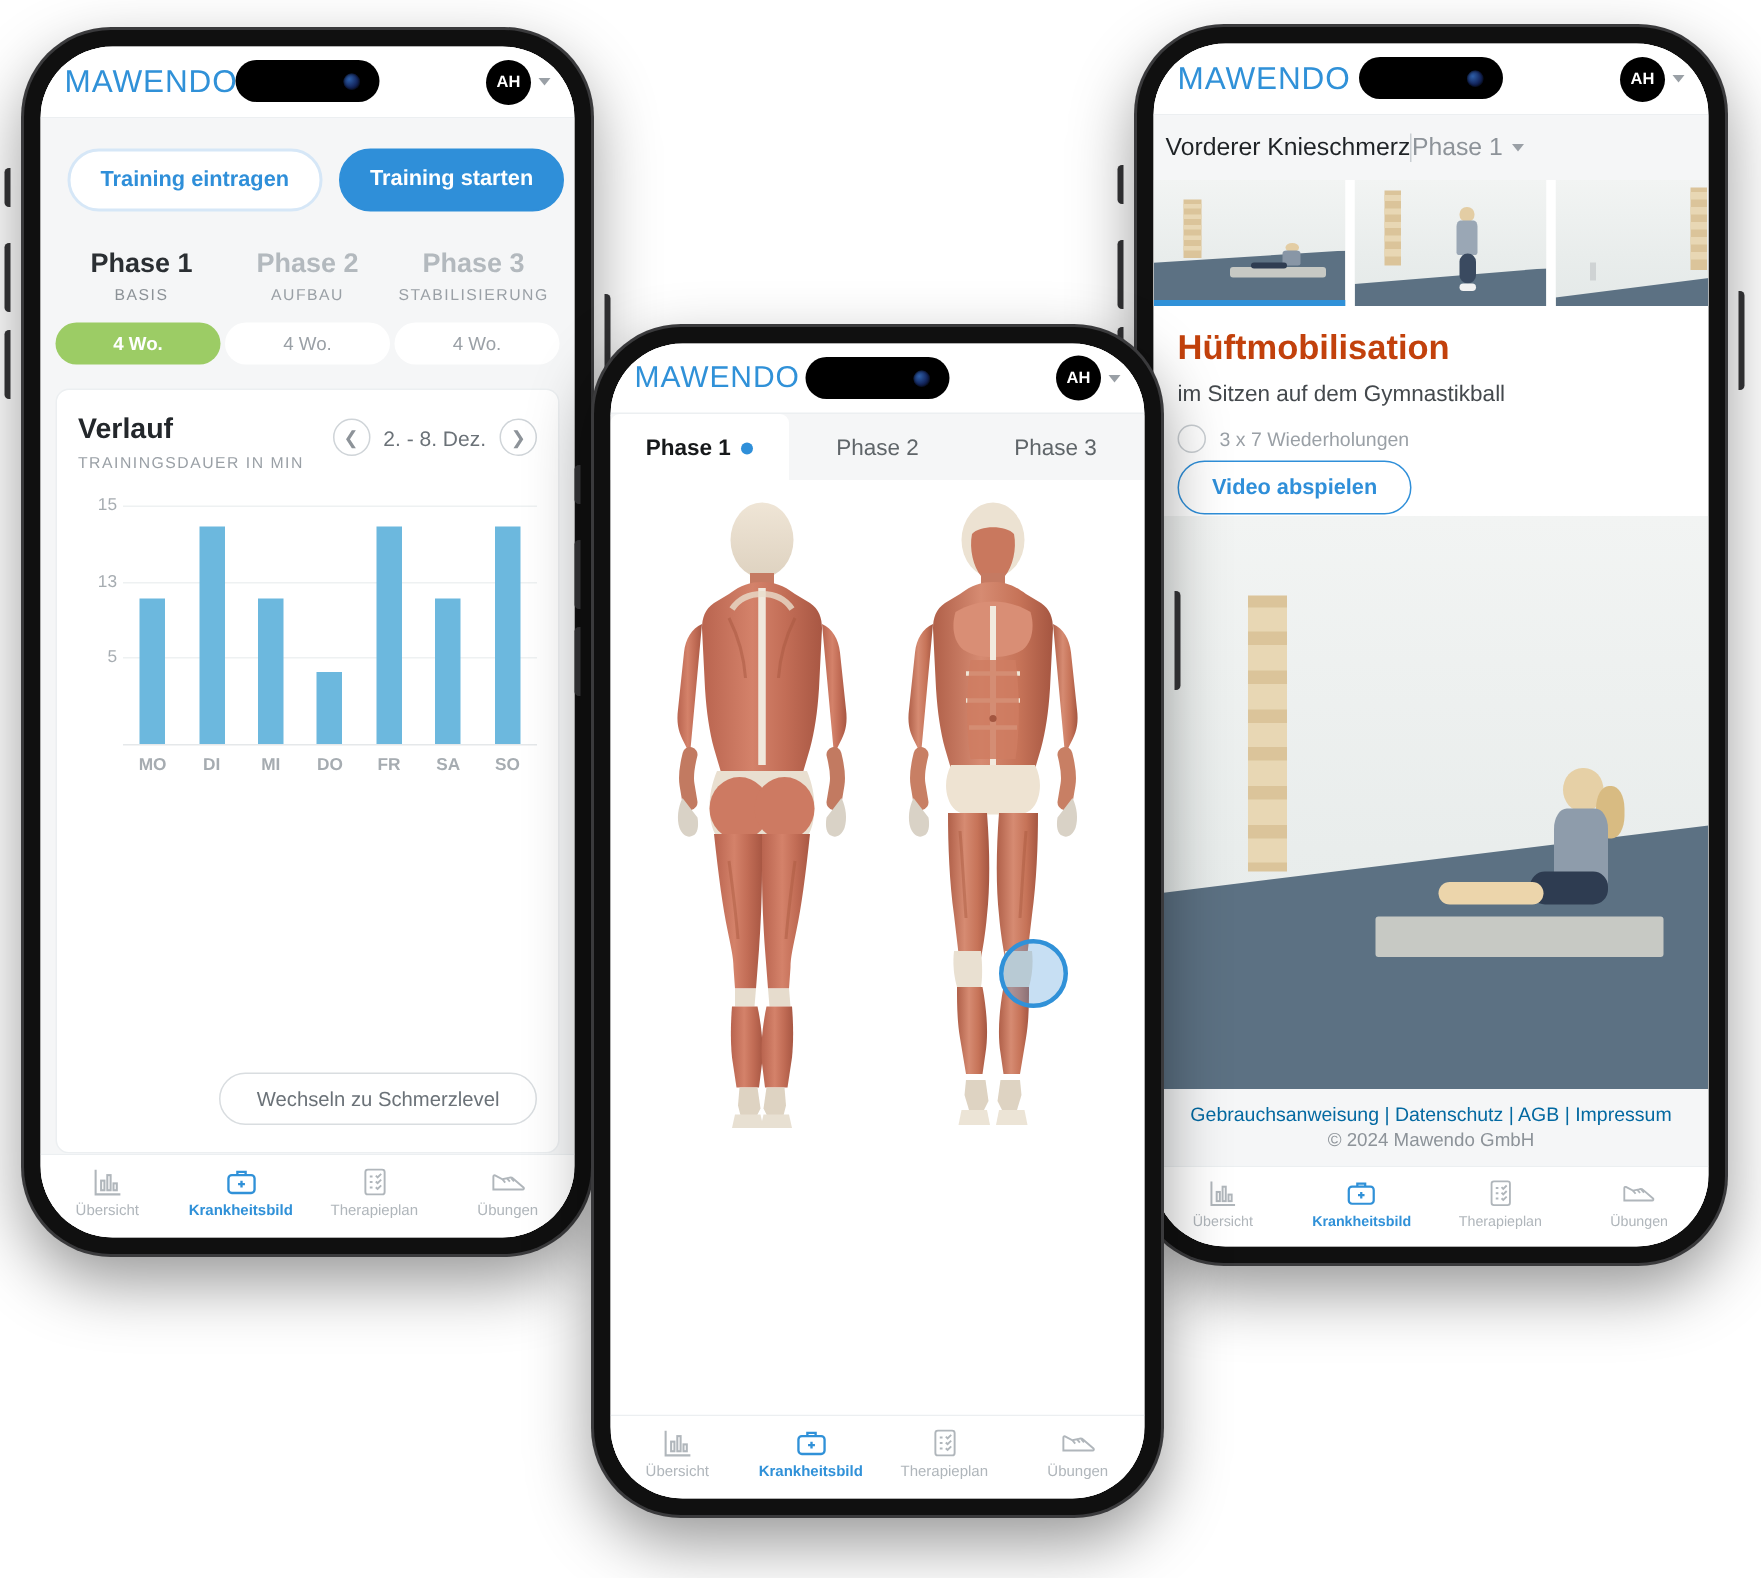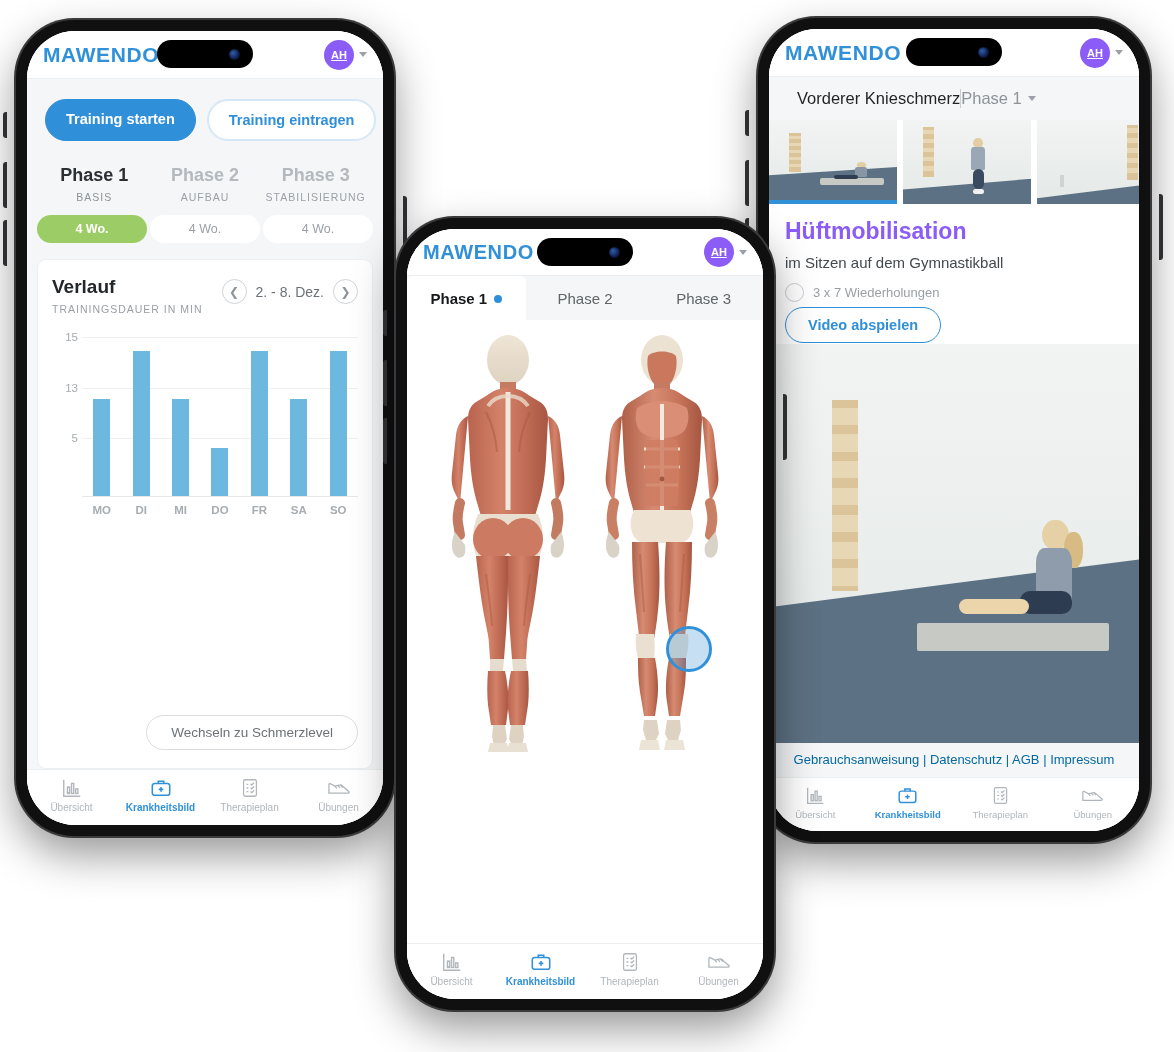--- a/index.html
+++ b/index.html
@@ -59,31 +59,30 @@
   
   .app-header {
     flex: 0 0 auto;
     background: #fff;
     display: flex; align-items: center; justify-content: space-between;
     padding: 0 16px;
     border-bottom: 1px solid #eceff1;
   }
   .brand {
     color: #3091d8;
-    font-weight: 700;
+    font-weight: 400;
     letter-spacing: 0.6px;
   }
   .avatar-wrap { display: flex; align-items: center; gap: 5px; }
   .avatar {
     border-radius: 50%;
-    background: #8b5cf6;
+    background: #000000;
     color: #fff;
     display: flex; align-items: center; justify-content: center;
     font-weight: 600;
-    text-decoration: underline;
   }
   .caret {
     width: 0; height: 0;
     border-left: 4px solid transparent;
     border-right: 4px solid transparent;
     border-top: 5px solid #9aa0a6;
   }
 
   
   .bottom-nav {
@@ -201,33 +200,33 @@
   #phone2 .bottom-nav { height: 56px; }
   #phone2 .nav-label { font-size: 10px; }
 
   
   #phone3 { left: 758px; top: 18px; width: 392px; height: 824px; }
   #phone3 .app-header { height: 48px; }
   #phone3 .brand { font-size: 21px; }
   #phone3 .avatar { width: 30px; height: 30px; font-size: 11px; }
   .crumb-bar {
     background: #f5f6f7; display: flex; align-items: center; 
-    padding: 12px 28px; font-size: 16.5px;
+    padding: 12px 8px; font-size: 16.5px;
   }
   .crumb-main { color: #1f2326; }
   .crumb-div { width: 1px; height: 19px; background: #c9ced2; }
   .crumb-sec { color: #8d9399; display: flex; align-items: center; gap: 6px; }
   .thumbs { display: flex; gap: 6px; background: #fff; overflow: hidden; }
   .thumb { position: relative; width: 128px; height: 84px; overflow: hidden; flex: 0 0 auto; }
   .thumb.sel::after {
     content: ""; position: absolute; left: 0; right: 0; bottom: 0;
     height: 4px; background: #3091d8;
   }
   .ex-info { padding: 14px 16px 10px; }
-  .ex-title { font-size: 23px; font-weight: 700; color: #8b5cf6; }
+  .ex-title { font-size: 23px; font-weight: 700; color: #c2410c; }
   .ex-sub { font-size: 15px; color: #44494d; margin-top: 9px; }
   .reps-row { display: flex; align-items: center; gap: 9px; margin-top: 12px; }
   .reps-circle { width: 19px; height: 19px; border-radius: 50%; border: 1.6px solid #c9ced2; }
   .reps-text { font-size: 13px; color: #9aa0a6; }
   .video-btn-wrap { margin-top: 14px; }
   .btn-video {
     border: 1.6px solid #2f8fd9; color: #2f8fd9; background: #fff;
     border-radius: 20px; padding: 9px 22px; font-size: 14.5px; font-weight: 600;
   }
   .video-still { flex: 1 1 auto; position: relative; overflow: hidden; min-height: 0; }
@@ -267,22 +266,22 @@
           <div class="brand">MAWENDO</div>
           <div class="avatar-wrap">
             <div class="avatar">AH</div>
             <div class="caret"></div>
           </div>
         </div>
 
         <div class="p1-body">
 
           <div class="cta-row">
+            <div class="btn-pill btn-outline">Training eintragen</div>
             <div class="btn-pill btn-primary">Training starten</div>
-            <div class="btn-pill btn-outline">Training eintragen</div>
           </div>
 
           <div class="phase-head">
             <div class="phase-col active">
               <div class="phase-title">Phase 1</div>
               <div class="phase-sub">BASIS</div>
             </div>
             <div class="phase-col">
               <div class="phase-title">Phase 2</div>
               <div class="phase-sub">AUFBAU</div>
@@ -689,20 +688,21 @@
             <div style="position:absolute;left:36%;top:0;width:32%;height:24%;border-radius:50%;background:#e6d0a6;"></div>
             <div style="position:absolute;left:62%;top:10%;width:24%;height:28%;border-radius:44%;background:#d8bb82;"></div>
             <div style="position:absolute;left:28%;top:22%;width:44%;height:46%;border-radius:24% 24% 12% 12%;background:#8e9cab;"></div>
             <div style="position:absolute;left:8%;top:56%;width:64%;height:18%;border-radius:10px;background:#2e3c51;"></div>
             <div style="position:absolute;left:-66%;top:62%;width:86%;height:12%;border-radius:8px;background:#ecd5ab;"></div>
           </div>
         </div>
 
         <div class="footer-links">
           <div class="flinks">Gebrauchsanweisung  |  Datenschutz  |  AGB  |  Impressum</div>
+          <div class="fcopy">© 2024 Mawendo GmbH</div>
         </div>
 
         <div class="bottom-nav">
           <div class="nav-item">
             <span>
               <svg width="21" height="21" viewBox="0 0 24 24" fill="none" stroke="currentColor" stroke-width="1.5">
                 <path d="M3 3v18h18"></path>
                   <rect x="7" y="11" width="2.4" height="7"></rect>
                   <rect x="11.5" y="7" width="2.4" height="11"></rect>
                   <rect x="16" y="13" width="2.4" height="5"></rect>

